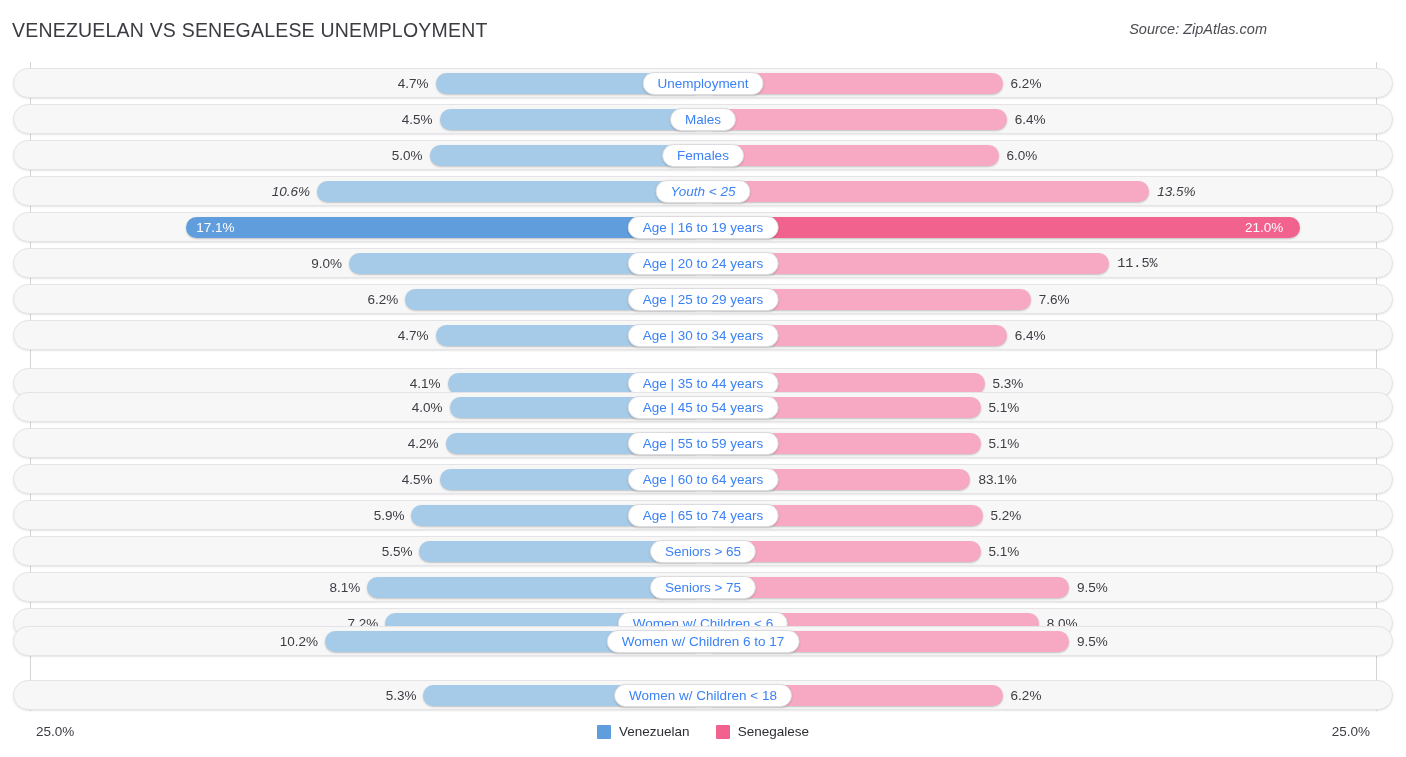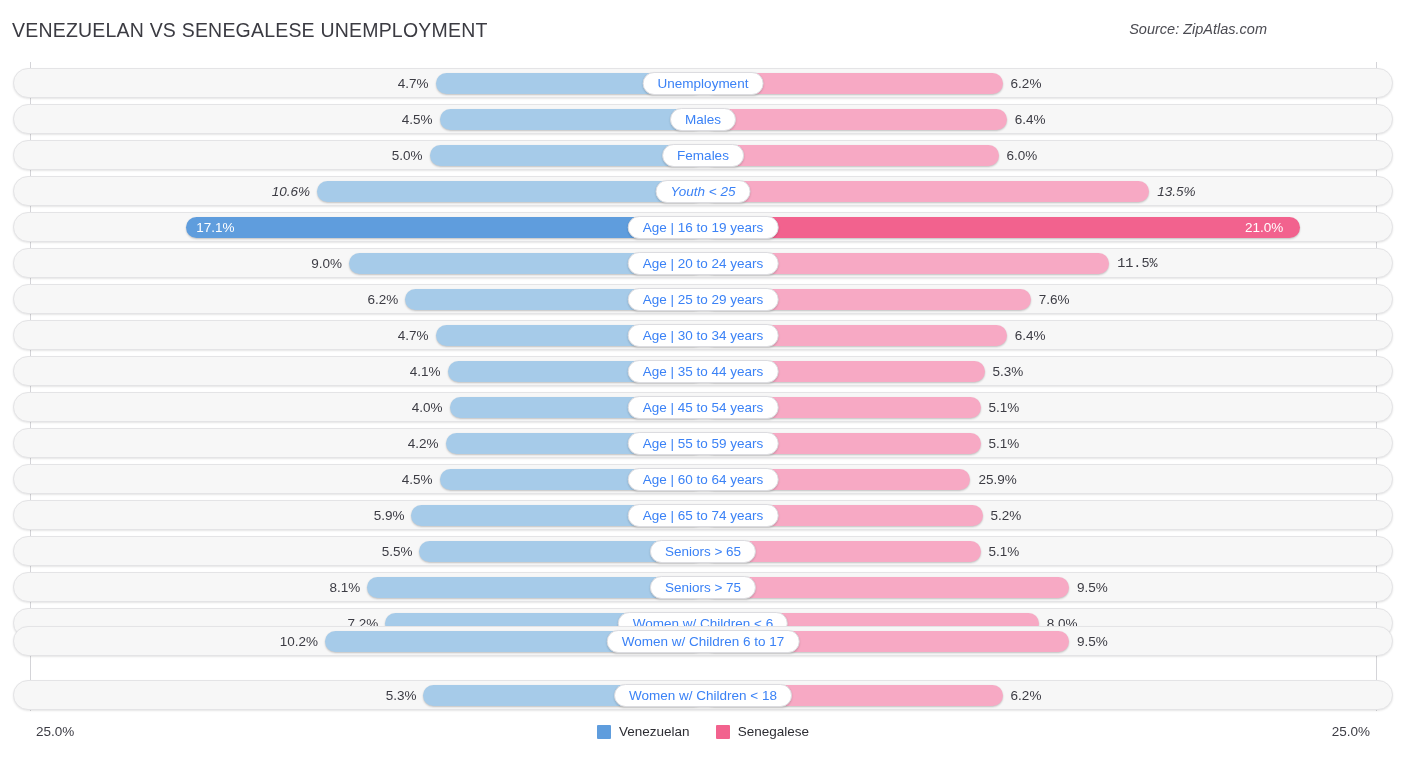--- a/index.html
+++ b/index.html
@@ -184,21 +184,21 @@
           <div class="val val-right" style="left: 1024.76px;">7.6%</div>
           <div class="cat-label">Age | 25 to 29 years</div>
         </div>
         <div class="row" style="top: 258px;">
           <div class="bar bar-left" style="left: 421.53px; width: 268.47px;"></div>
           <div class="bar bar-right" style="left: 690px; width: 302.64px;"></div>
           <div class="val val-left" style="left: 369.53px; width: 45px;">4.7%</div>
           <div class="val val-right" style="left: 1000.64px;">6.4%</div>
           <div class="cat-label">Age | 30 to 34 years</div>
         </div>
-        <div class="row" style="top: 294px;">
+        <div class="row" style="top: 306px;">
           <div class="bar bar-left" style="left: 433.59px; width: 256.41px;"></div>
           <div class="bar bar-right" style="left: 690px; width: 280.53px;"></div>
           <div class="val val-left" style="left: 381.59px; width: 45px;">4.1%</div>
           <div class="val val-right" style="left: 978.53px;">5.3%</div>
           <div class="cat-label">Age | 35 to 44 years</div>
         </div>
         <div class="row" style="top: 330px;">
           <div class="bar bar-left" style="left: 435.6px; width: 254.4px;"></div>
           <div class="bar bar-right" style="left: 690px; width: 276.51px;"></div>
           <div class="val val-left" style="left: 383.6px; width: 45px;">4.0%</div>
@@ -209,21 +209,21 @@
           <div class="bar bar-left" style="left: 431.58px; width: 258.42px;"></div>
           <div class="bar bar-right" style="left: 690px; width: 276.51px;"></div>
           <div class="val val-left" style="left: 379.58px; width: 45px;">4.2%</div>
           <div class="val val-right" style="left: 974.51px;">5.1%</div>
           <div class="cat-label">Age | 55 to 59 years</div>
         </div>
         <div class="row" style="top: 402px;">
           <div class="bar bar-left" style="left: 425.55px; width: 264.45px;"></div>
           <div class="bar bar-right" style="left: 690px; width: 266.46px;"></div>
           <div class="val val-left" style="left: 373.55px; width: 45px;">4.5%</div>
-          <div class="val val-right" style="left: 964.46px;">25.9%</div>
+          <div class="val val-right" style="left: 964.46px;">83.1%</div>
           <div class="cat-label">Age | 60 to 64 years</div>
         </div>
         <div class="row" style="top: 438px;">
           <div class="bar bar-left" style="left: 397.41px; width: 292.59px;"></div>
           <div class="bar bar-right" style="left: 690px; width: 278.52px;"></div>
           <div class="val val-left" style="left: 345.41px; width: 45px;">5.9%</div>
           <div class="val val-right" style="left: 976.52px;">5.2%</div>
           <div class="cat-label">Age | 65 to 74 years</div>
         </div>
         <div class="row" style="top: 474px;">

